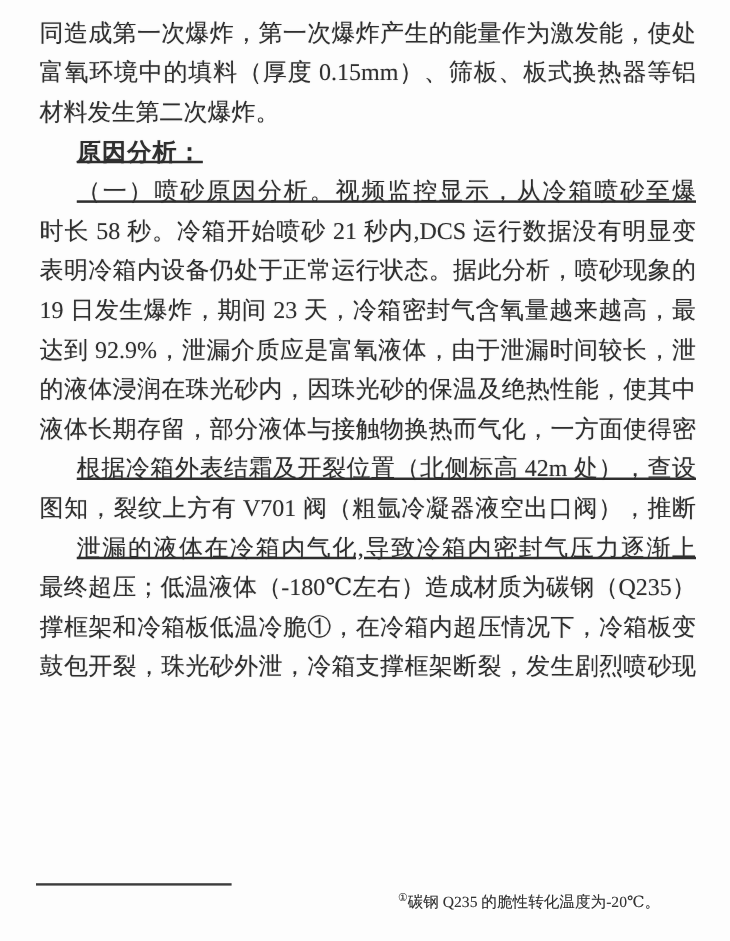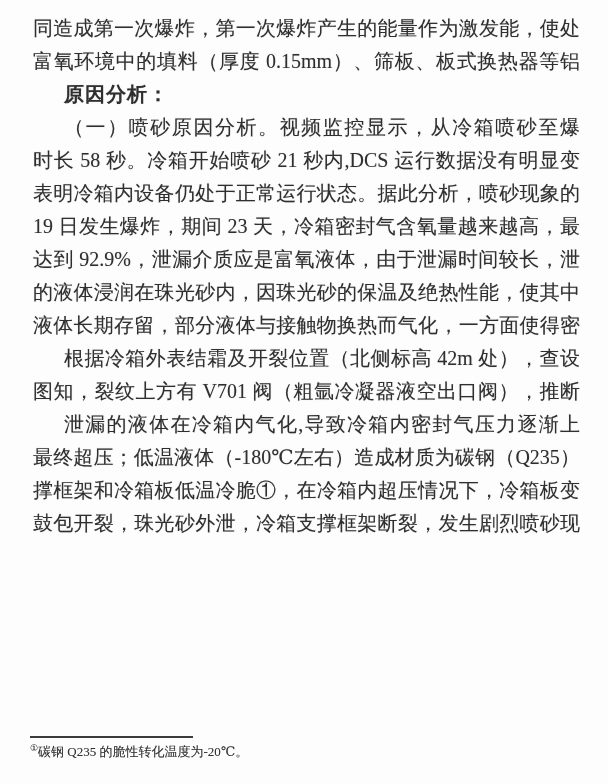--- a/index.html
+++ b/index.html
@@ -34,31 +34,33 @@
   }
   .line.fill {
     white-space: normal;
     text-align: justify;
     text-align-last: justify;
     text-justify: inter-character;
     overflow: hidden;
   }
   .line.indent {
     padding-left: 31px;
+    text-decoration: underline;
   }
   .line.bold {
     font-family: "Liberation Sans", "DejaVu Sans", sans-serif;
     font-weight: 700;
     letter-spacing: 1px;
   }
   .footnote-block {
     position: absolute;
     left: 30px;
     top: 736px;
     width: 520px;
+    text-align: right;
   }
   .footnote-divider {
     width: 163px;
     height: 0;
     border-top: 2px solid #3c3c3c;
     margin-bottom: 6px;
   }
   .footnote {
     font-size: 13px;
     line-height: 16px;
@@ -72,20 +74,21 @@
     line-height: 0;
   }
 </style>
 </head>
 <body>
 
 <div class="page">
   <div class="doc-lines">
       <div class="line fill">同造成第一次爆炸，第一次爆炸产生的能量作为激发能，使处于</div>
       <div class="line fill">富氧环境中的填料（厚度 0.15mm）、筛板、板式换热器等铝质</div>
+      <div class="line">材料发生第二次爆炸。</div>
       <div class="line indent bold">原因分析：</div>
       <div class="line indent fill">（一）喷砂原因分析。视频监控显示，从冷箱喷砂至爆炸，</div>
       <div class="line fill">时长 58 秒。冷箱开始喷砂 21 秒内,DCS 运行数据没有明显变化，</div>
       <div class="line fill">表明冷箱内设备仍处于正常运行状态。据此分析，喷砂现象的发</div>
       <div class="line fill">19 日发生爆炸，期间 23 天，冷箱密封气含氧量越来越高，最高</div>
       <div class="line fill">达到 92.9%，泄漏介质应是富氧液体，由于泄漏时间较长，泄漏</div>
       <div class="line fill">的液体浸润在珠光砂内，因珠光砂的保温及绝热性能，使其中的</div>
       <div class="line fill">液体长期存留，部分液体与接触物换热而气化，一方面使得密封</div>
       <div class="line indent fill">根据冷箱外表结霜及开裂位置（北侧标高 42m 处），查设计</div>
       <div class="line fill">图知，裂纹上方有 V701 阀（粗氩冷凝器液空出口阀），推断泄</div>

